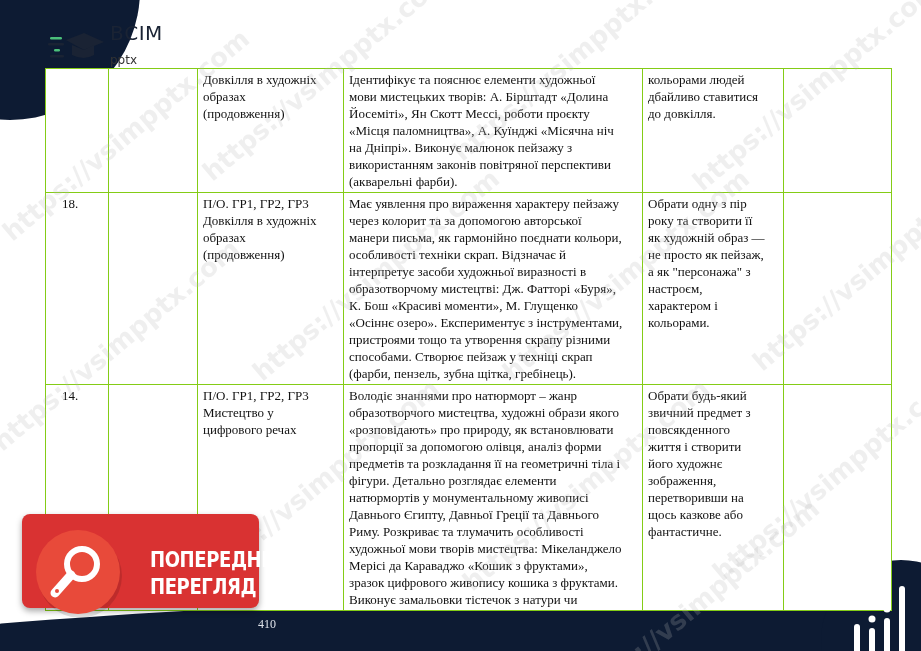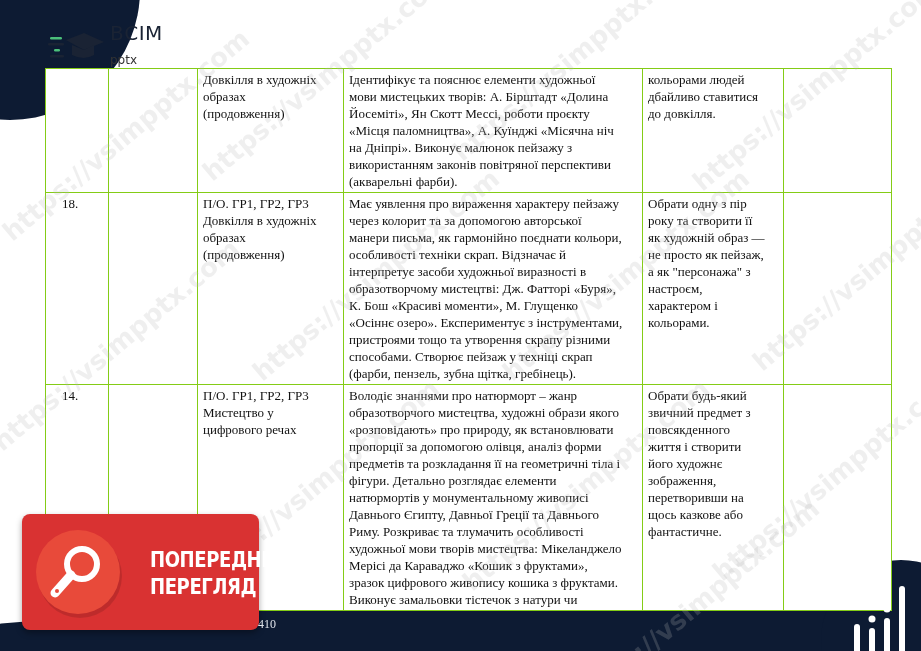--- a/index.html
+++ b/index.html
@@ -46,21 +46,21 @@
 
   .watermark {
     position:absolute; inset:0; pointer-events:none; overflow:hidden;
   }
   .wm {
     position:absolute; font-family:"DejaVu Sans", sans-serif; font-size:26px; font-weight:bold;
     color:rgba(180,180,180,0.22); transform:rotate(-40deg); white-space:nowrap;
   }
 
   .preview-badge {
-    position:absolute; left:22px; top:514px; width:237px; height:116px;
+    position:absolute; left:22px; top:514px; width:237px; height:94px;
     background:#d93232; border-radius:8px;
     box-shadow:0 3px 6px rgba(0,0,0,0.35);
     display:flex; align-items:center;
   }
   .preview-circle {
     position:absolute; left:14px; top:16px; width:84px; height:84px; border-radius:50%;
     background:#e84a3a; box-shadow:2px 4px 0 rgba(0,0,0,0.12);
   }
   .preview-circle svg { position:absolute; left:10px; top:10px; }
   .preview-text {

